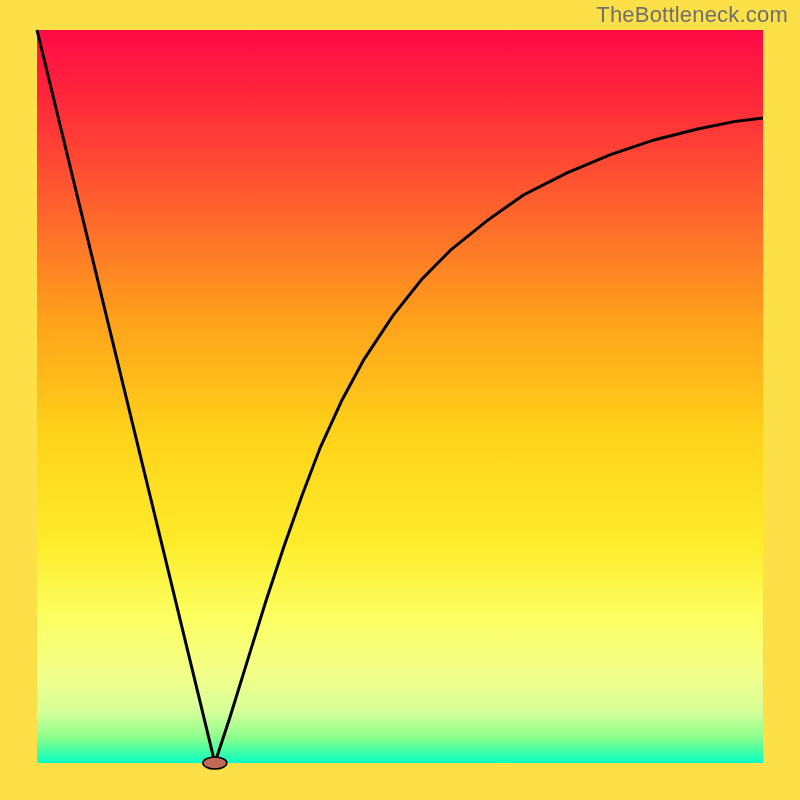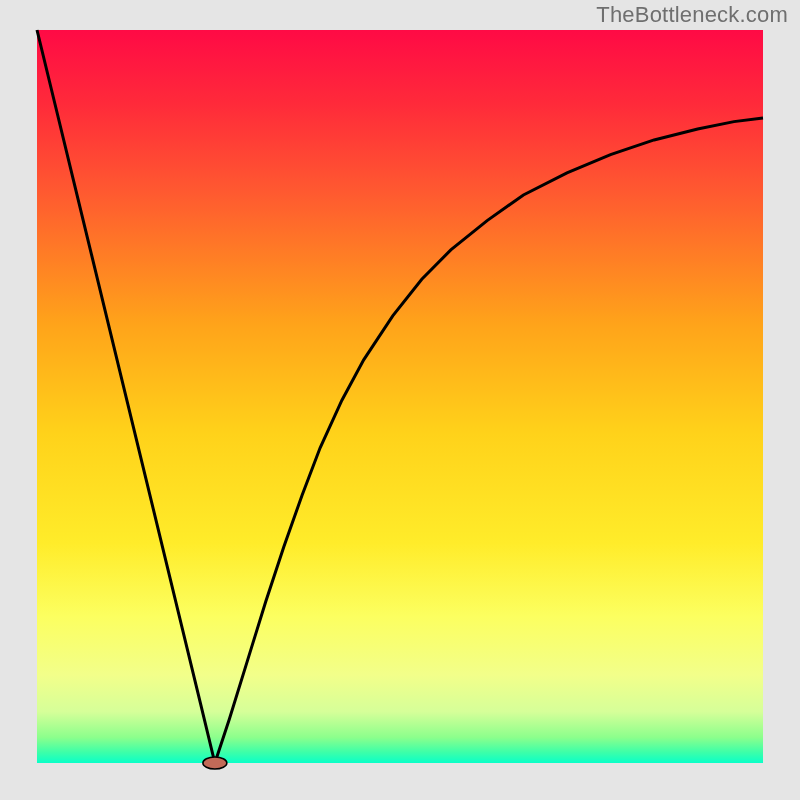--- a/index.html
+++ b/index.html
@@ -8,21 +8,21 @@
     width: 800px;
     height: 800px;
     overflow: hidden;
     background: #000;
     font-family: Arial, Helvetica, sans-serif;
   }
   .frame {
     position: relative;
     width: 800px;
     height: 800px;
-    background: #e5e5e5;
+    background: #fde047;
   }
   .attribution {
     position: absolute;
     top: 2px;
     right: 12px;
     color: #6f6f6f;
     font-size: 22px;
     font-weight: 400;
     letter-spacing: 0.2px;
   }

